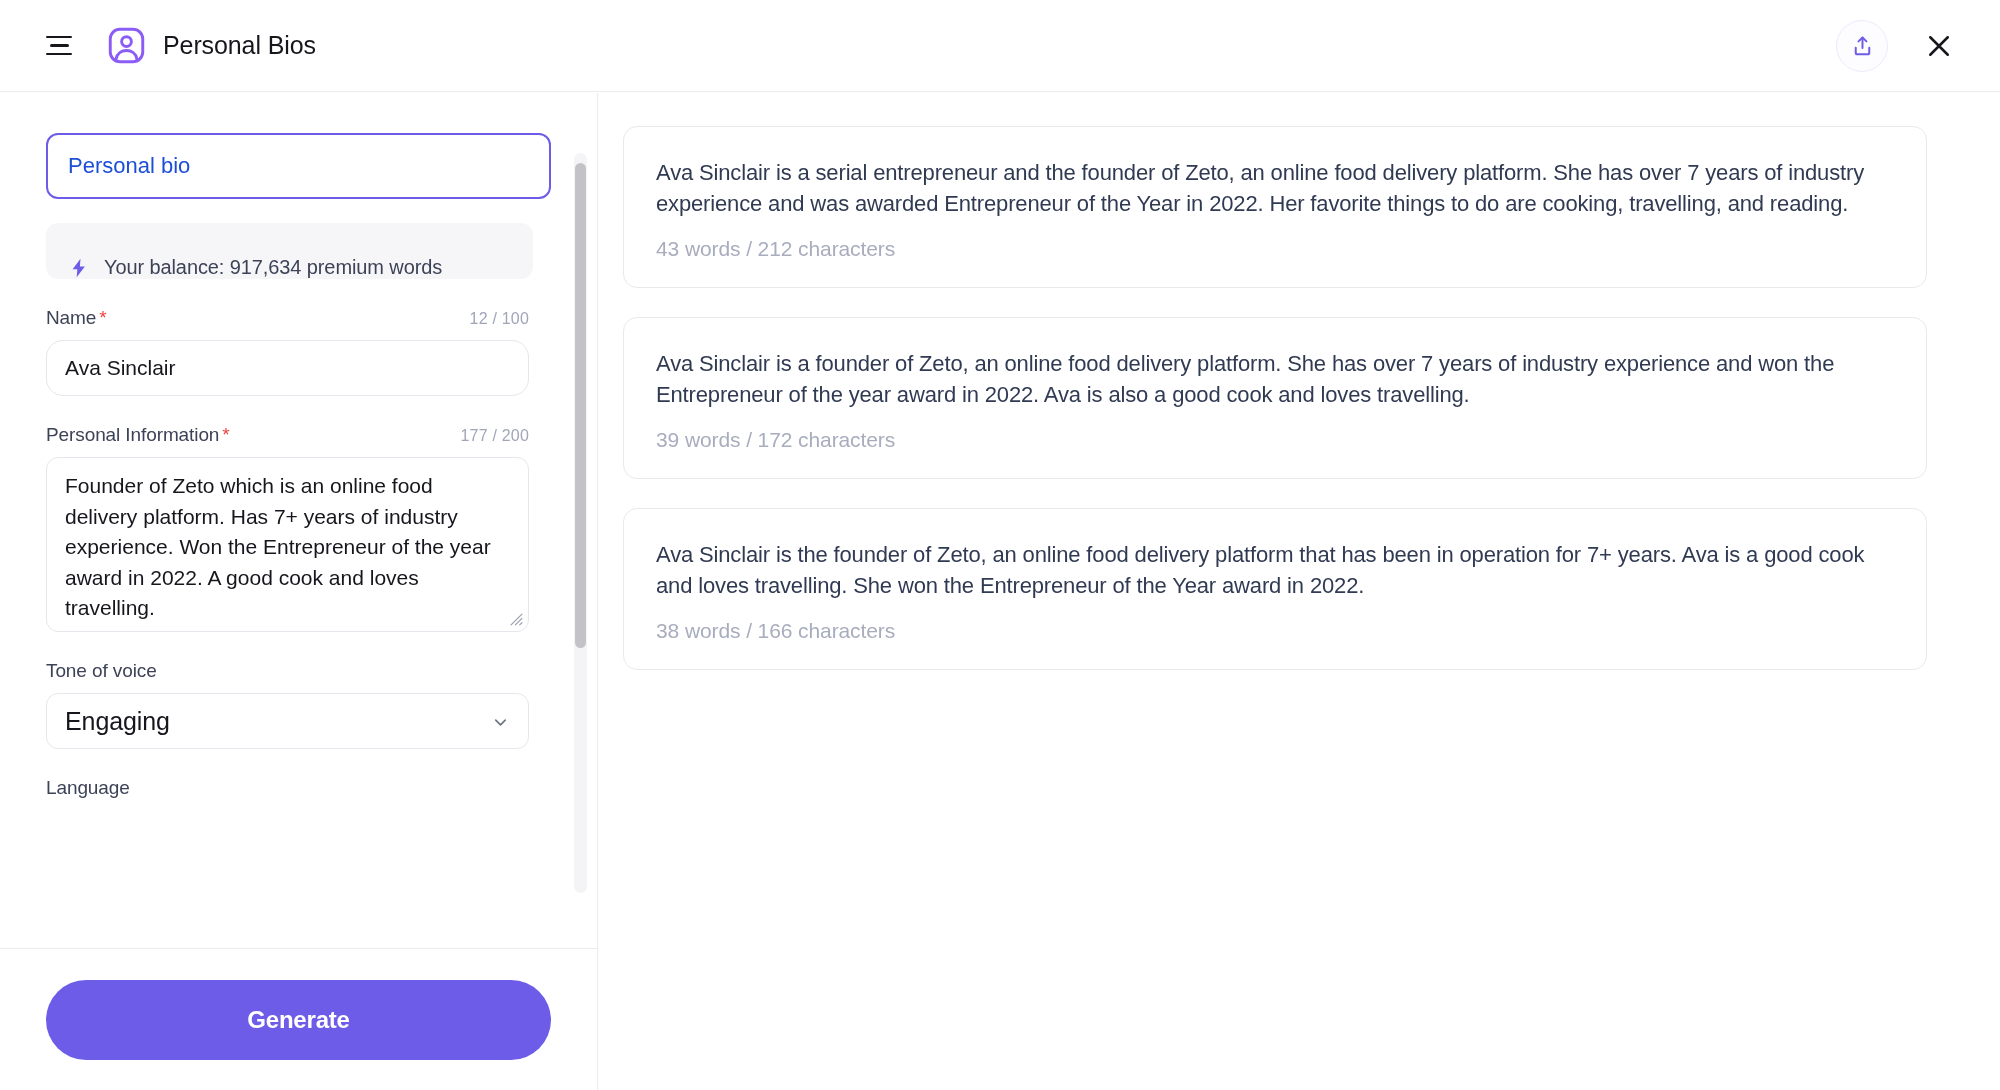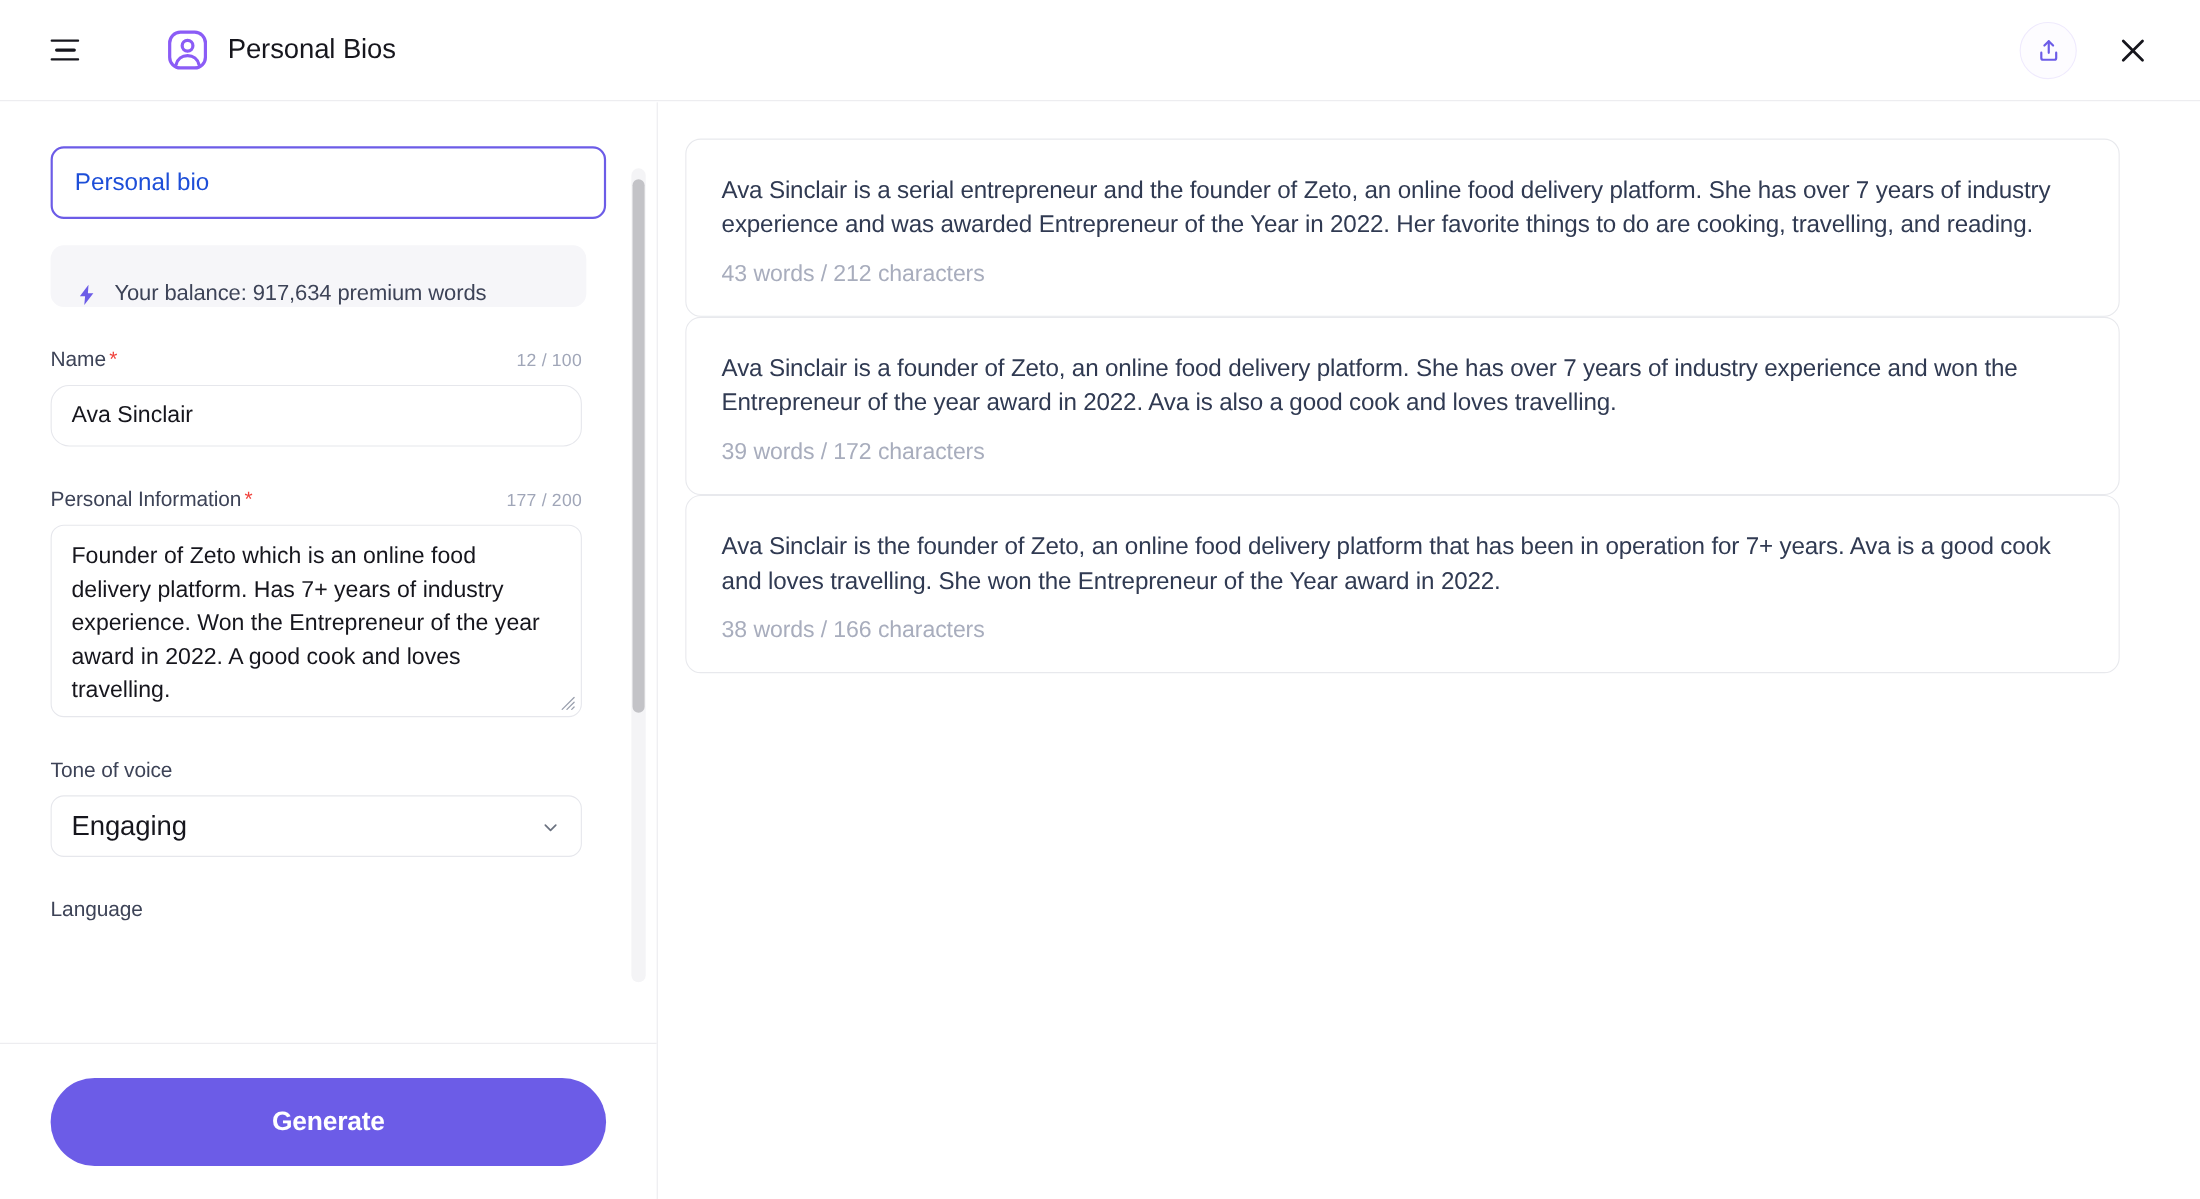--- a/index.html
+++ b/index.html
@@ -22,21 +22,20 @@
   
   .header {
     position: absolute;
     left: 0; top: 0;
     width: 2000px;
     height: 92px;
     background: #ffffff;
     border-bottom: 1px solid #ececef;
     display: flex;
     align-items: center;
-    gap: 44px;
   }
 
   .hamburger {
     margin-left: 42px;
     width: 34px;
     height: 34px;
     display: flex;
     flex-direction: column;
     justify-content: center;
     align-items: center;
@@ -130,21 +129,21 @@
     align-items: flex-end;
     padding: 0 22px;
     gap: 14px;
   }
   .balance-text {
     font-size: 20px;
     color: #3d4357;
     letter-spacing: -0.1px;
   }
 
-  .field { margin-top: 38px; }
+  .field { margin-top: 28px; }
   .field-head {
     display: flex;
     align-items: baseline;
     justify-content: space-between;
     width: 483px;
     margin-bottom: 11px;
   }
   .field-label {
     font-size: 19px;
     color: #3d4357;
@@ -277,20 +276,21 @@
     padding: 33px 73px 0 24px;
     overflow: hidden;
   }
 
   .result-card {
     width: 1304px;
     border: 1px solid #e8e9ed;
     border-radius: 14px;
     background: #ffffff;
     padding: 30px 32px 26px 32px;
+    margin-bottom: 29px;
   }
   .result-text {
     font-size: 22px;
     line-height: 31px;
     color: #303a52;
     letter-spacing: -0.15px;
   }
   .result-meta {
     margin-top: 18px;
     font-size: 21px;

